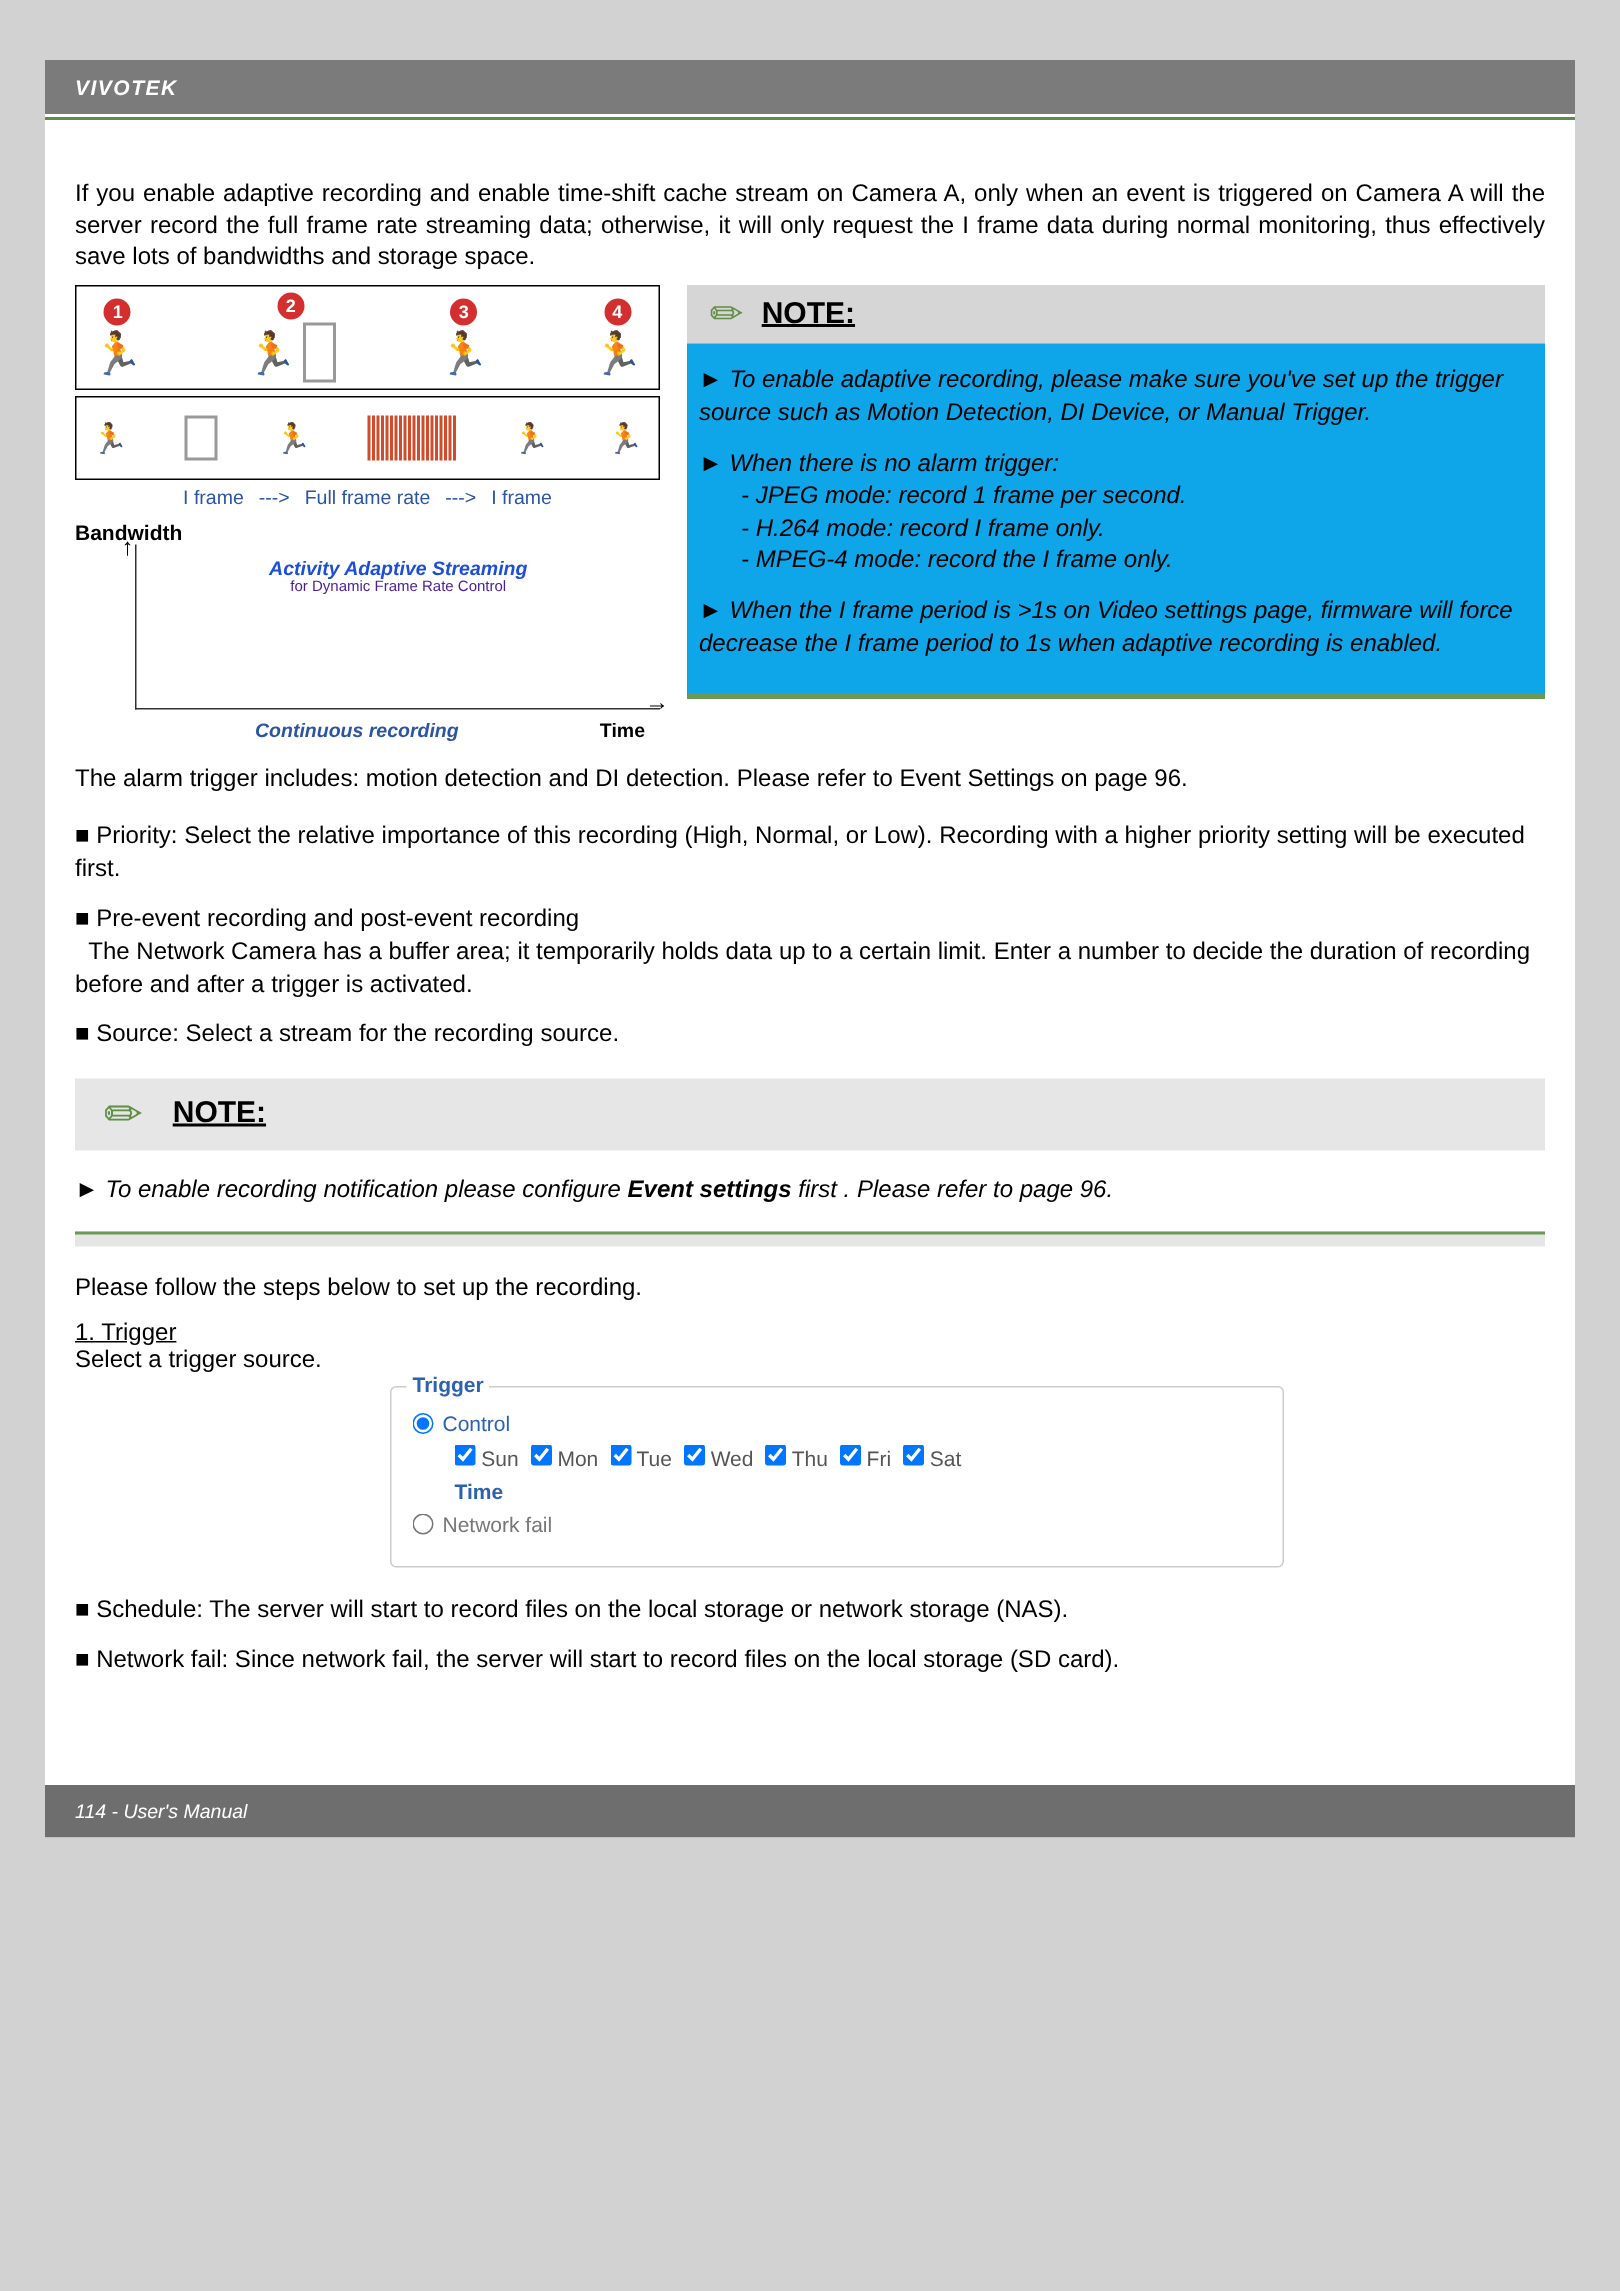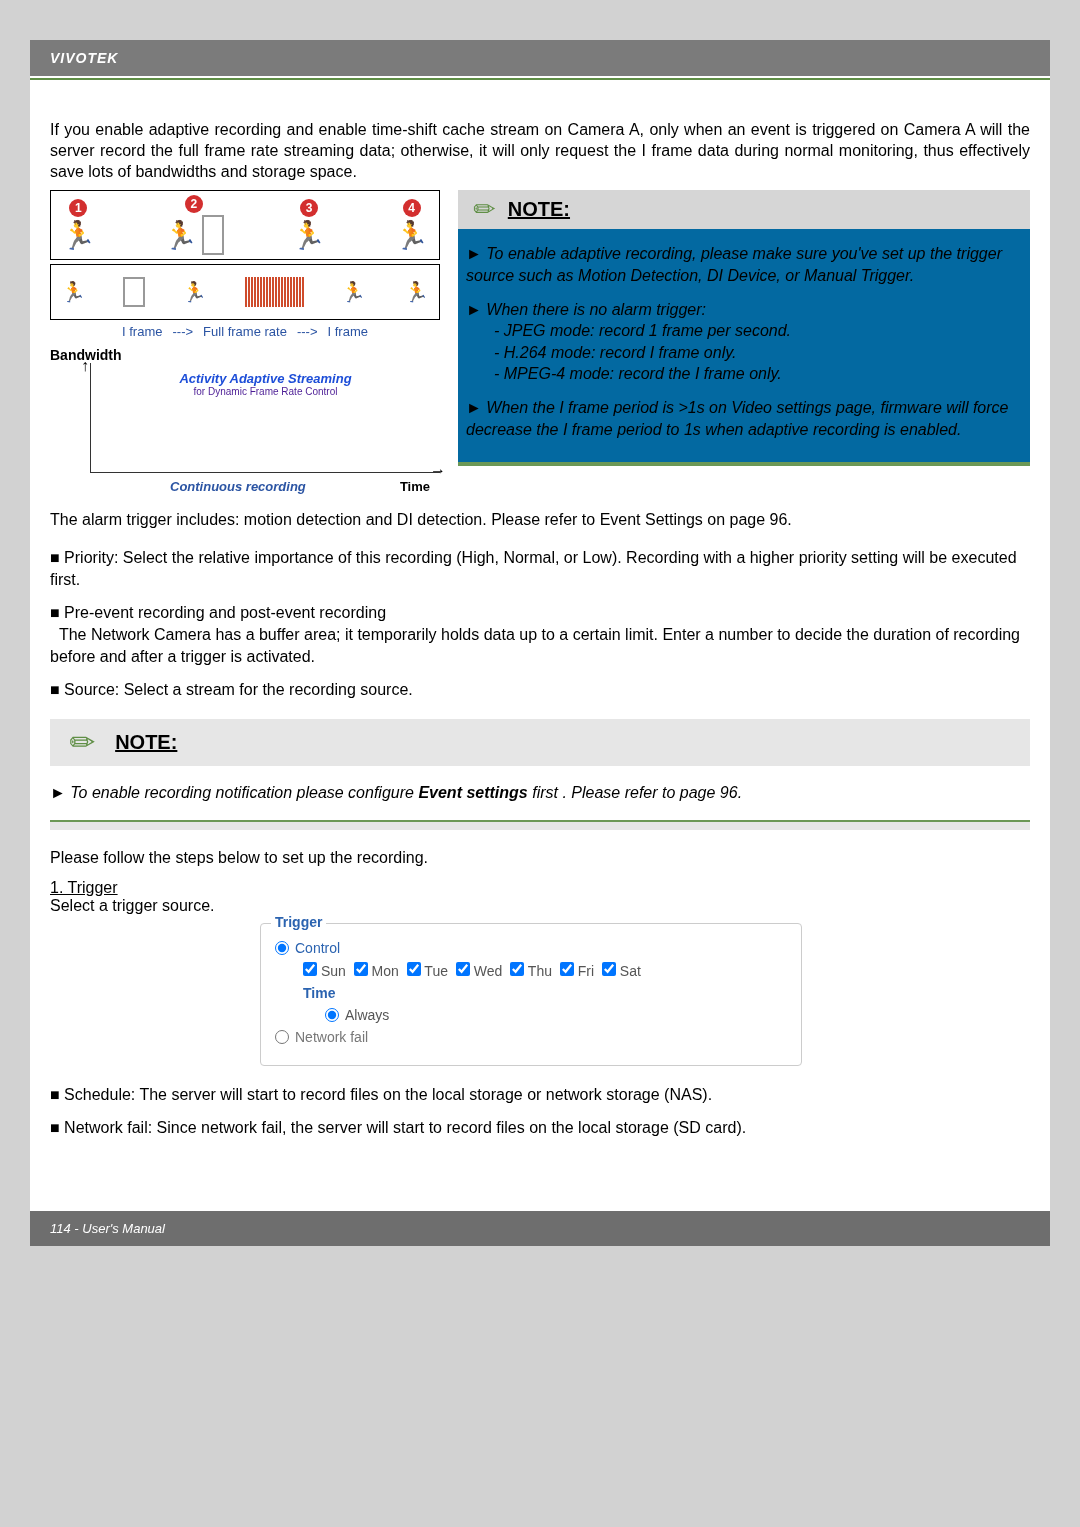--- a/index.html
+++ b/index.html
@@ -141,21 +141,21 @@
   }
   .note-title {
     font-weight: bold;
     font-size: 20px;
     text-decoration: underline;
   }
   .note-body {
     padding: 14px 18px 10px 8px;
     font-style: italic;
     line-height: 1.35;
-    background: #0369a1;
+    background: #0ea5e9;
   }
   .note-body .item { margin-bottom: 12px; }
   .note-body .sub { padding-left: 28px; }
   .note-foot { height: 4px; background: #6c9856; }
   .arrow { font-family: Arial; font-style: normal; }
   .bullets { margin-top: 16px; }
   .bullets .item { margin-bottom: 12px; line-height:1.35; }
   .note2 {
     background: #e6e6e6;
     padding: 6px 0 6px 20px;
@@ -170,21 +170,21 @@
   }
   .note2-body .bold { font-weight: bold; }
   .note2-bar { height: 10px; background: #e6e6e6; border-top:2px solid #6c9856; margin-bottom: 18px; }
   .step-head {
     text-decoration: underline;
     margin-top: 10px;
   }
   .trigger-box {
     border: 1px solid #ccc;
     border-radius: 4px;
-    width: 542px;
+    width: 596px;
     margin: 8px 0 18px 210px;
     padding: 10px 14px 14px 14px;
     font-size: 14px;
     position: relative;
     background: #fff;
   }
   .trigger-legend {
     position: absolute;
     top: -10px; left: 10px;
     background: #fff;
@@ -358,24 +358,20 @@
         <input type="checkbox" checked="" style=""> <label>Sun</label>
         <input type="checkbox" checked="" style=""> <label>Mon</label>
         <input type="checkbox" checked="" style=""> <label>Tue</label>
         <input type="checkbox" checked="" style=""> <label>Wed</label>
         <input type="checkbox" checked="" style=""> <label>Thu</label>
         <input type="checkbox" checked="" style=""> <label>Fri</label>
         <input type="checkbox" checked="" style=""> <label>Sat</label>
       </div>
       <div class="time-section">
         <span class="tlabel">Time</span>
-        <div class="time-row">
-          <input type="radio" checked="" style="">
-          <span>Always</span>
-        </div>
       </div>
       <div class="radio-row gray">
         <input type="radio" style="">
         <span>Network fail</span>
       </div>
     </div>
 
     <div class="bullets">
       <div class="item">■ <span>Schedule: The server will start to record files on the local storage or network storage (NAS).</span></div>
       <div class="item">■ <span>Network fail: Since network fail, the server will start to record files on the local storage (SD card).</span></div>

